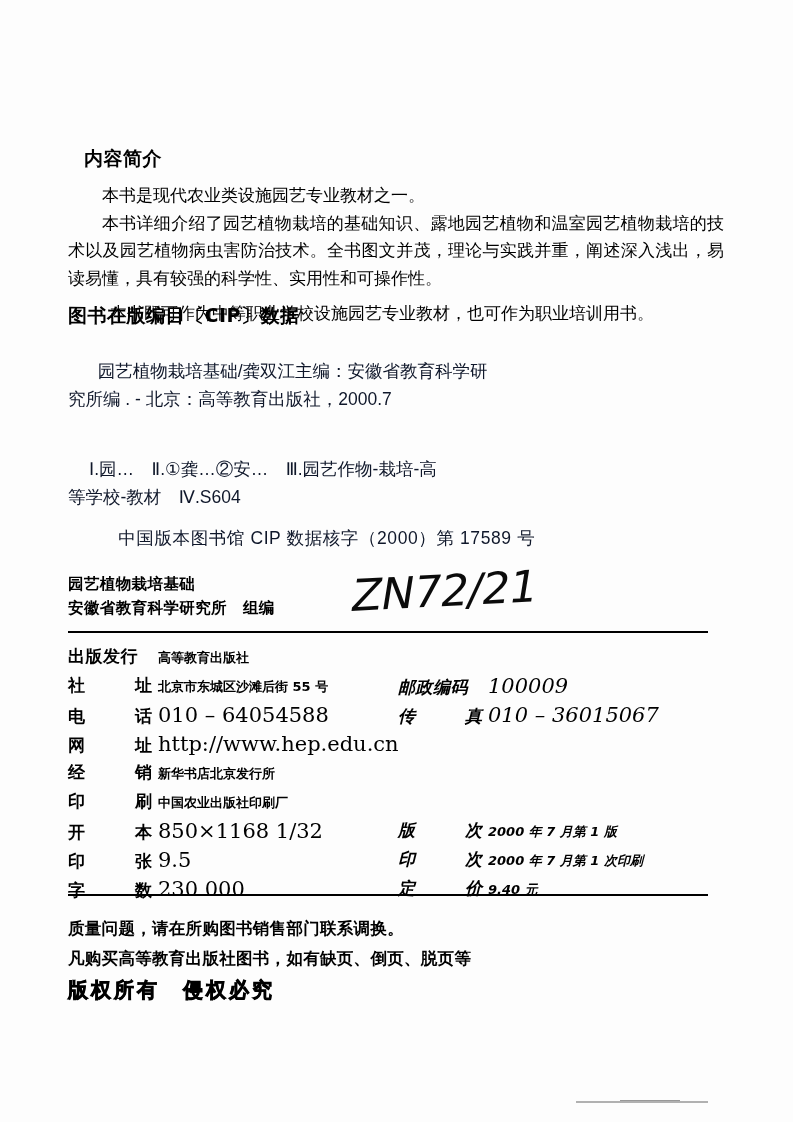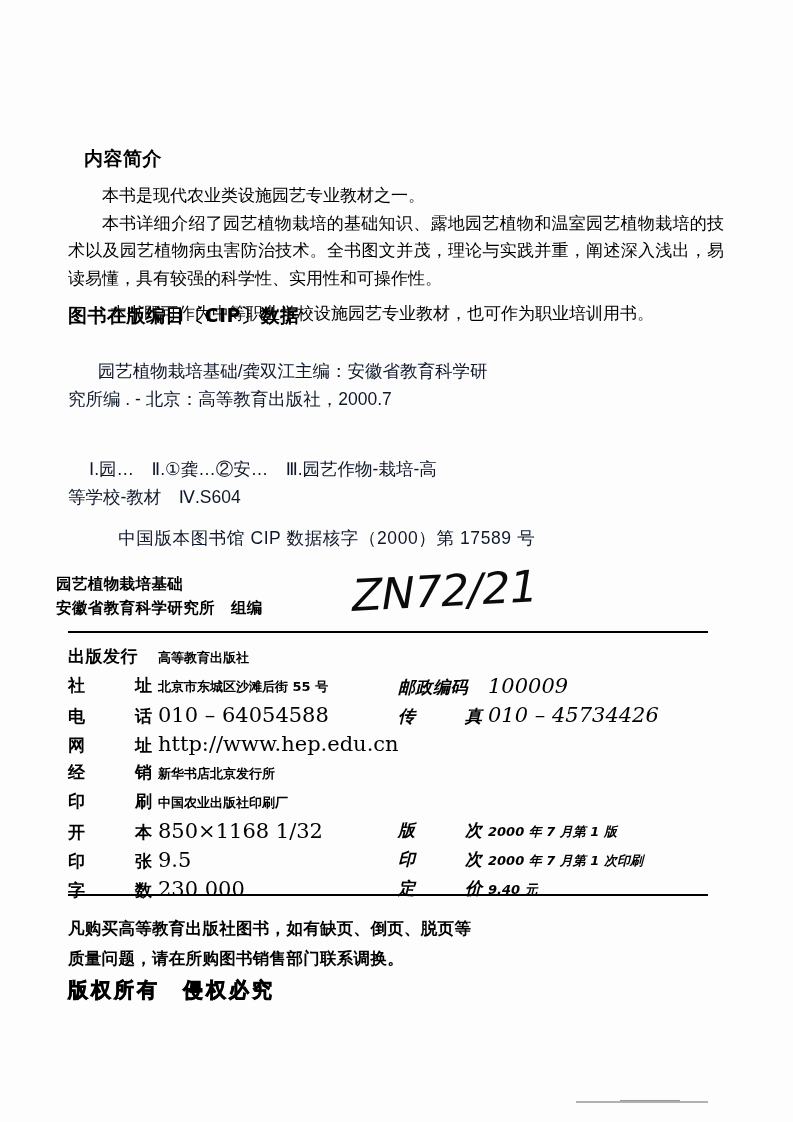--- a/index.html
+++ b/index.html
@@ -167,21 +167,21 @@
     <div class="cip-line">究所编 . - 北京：高等教育出版社，2000.7</div>
   </div>
 
   <div class="blk" style="left:68px; top:455px; width:656px;">
     <div class="cip-line cip-class">Ⅰ.园…　Ⅱ.①龚…②安…　Ⅲ.园艺作物-栽培-高</div>
     <div class="cip-line">等学校-教材　Ⅳ.S604</div>
   </div>
 
   <div class="blk cip-line cip-center" style="left:92px; top:509px;margin-top:15px;">中国版本图书馆 CIP 数据核字（2000）第 17589 号</div>
 
-  <div class="blk" style="left:56px; top:572px;">
+  <div class="blk" style="left:68px; top:572px;">
     <div class="book-title-line">园艺植物栽培基础</div>
     <div class="book-title-line">安徽省教育科学研究所　组编</div>
   </div>
 
   <div class="handwriting" style="left:348px; top:570px;">ZN72/21</div>
 
   <div class="rule" style="left:68px; top:631px; width:640px;"></div>
 
   <div class="imprint">
 
@@ -206,21 +206,21 @@
       <span class="imp-label">
           <span>电</span>
           <span>话</span>
         </span>
       <span class="imp-value">010 – 64054588</span>
       <span class="imp-right">
         <span class="imp-label">
             <span>传</span>
             <span>真</span>
           </span>
-        <span class="imp-value">010 – 45734426</span>
+        <span class="imp-value">010 – 36015067</span>
       </span>
     </div>
 
     <div class="imp-row">
       <span class="imp-label">
           <span>网</span>
           <span>址</span>
         </span>
       <span class="imp-value">http://www.hep.edu.cn</span>
     </div>
@@ -283,22 +283,22 @@
             <span>价</span>
           </span>
         <span class="imp-value heavy">9.40 元</span>
       </span>
     </div>
   </div>
 
   <div class="rule" style="left:68px; top:894px; width:640px;"></div>
 
   <div class="blk" style="left:68px; top:914px; width:656px;">
+    <div class="notice">质量问题，请在所购图书销售部门联系调换。</div>
     <div class="notice">凡购买高等教育出版社图书，如有缺页、倒页、脱页等</div>
-    <div class="notice">质量问题，请在所购图书销售部门联系调换。</div>
   </div>
 
   <div class="blk stamp" style="left:68px; top:976px;">版权所有　侵权必究</div>
 
   <div class="artifact" style="left:576px; top:1101px; width:132px; height:1.5px; opacity:0.45;"></div>
   <div class="artifact" style="left:620px; top:1100px; width:60px; height:1.2px; opacity:0.6;"></div>
 
 </div>
 
 </body></html>

